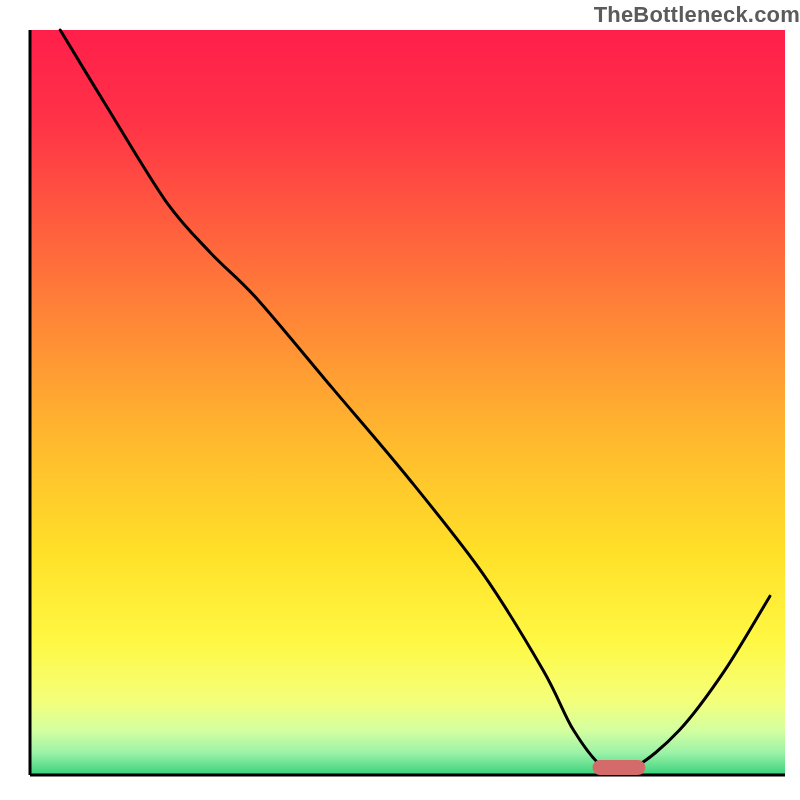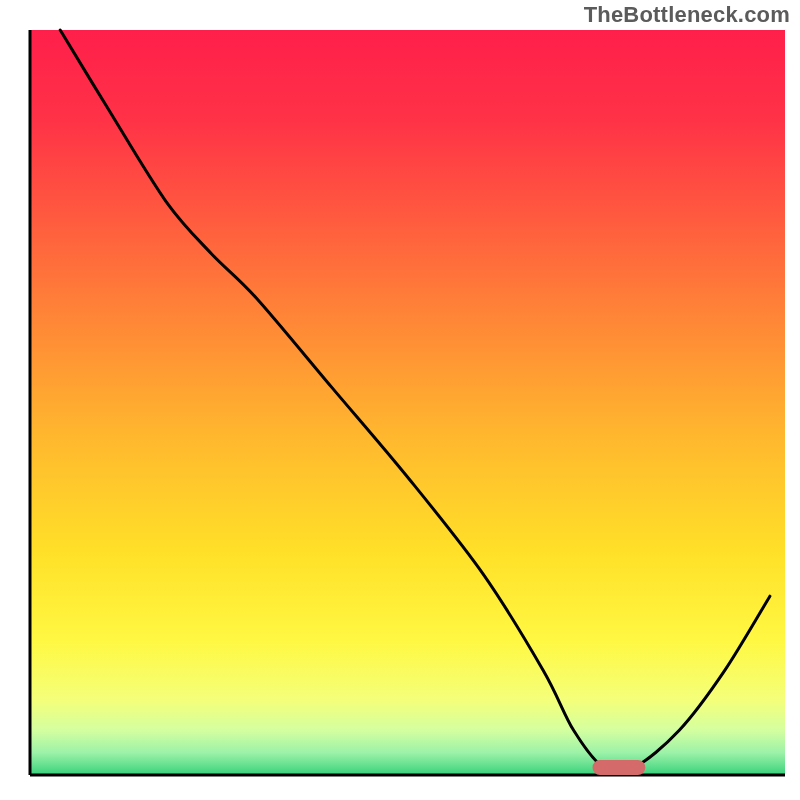--- a/index.html
+++ b/index.html
@@ -11,21 +11,21 @@
     font-family: Arial, Helvetica, sans-serif;
   }
   .frame {
     position: relative;
     width: 800px;
     height: 800px;
   }
   .watermark {
     position: absolute;
     top: 2px;
-    right: 10px;
+    right: 0;
     font-size: 22px;
     font-weight: 600;
     color: #5b5b5b;
     letter-spacing: 0.2px;
     z-index: 4;
   }
   svg {
     position: absolute;
     top: 0;
     left: 0;

